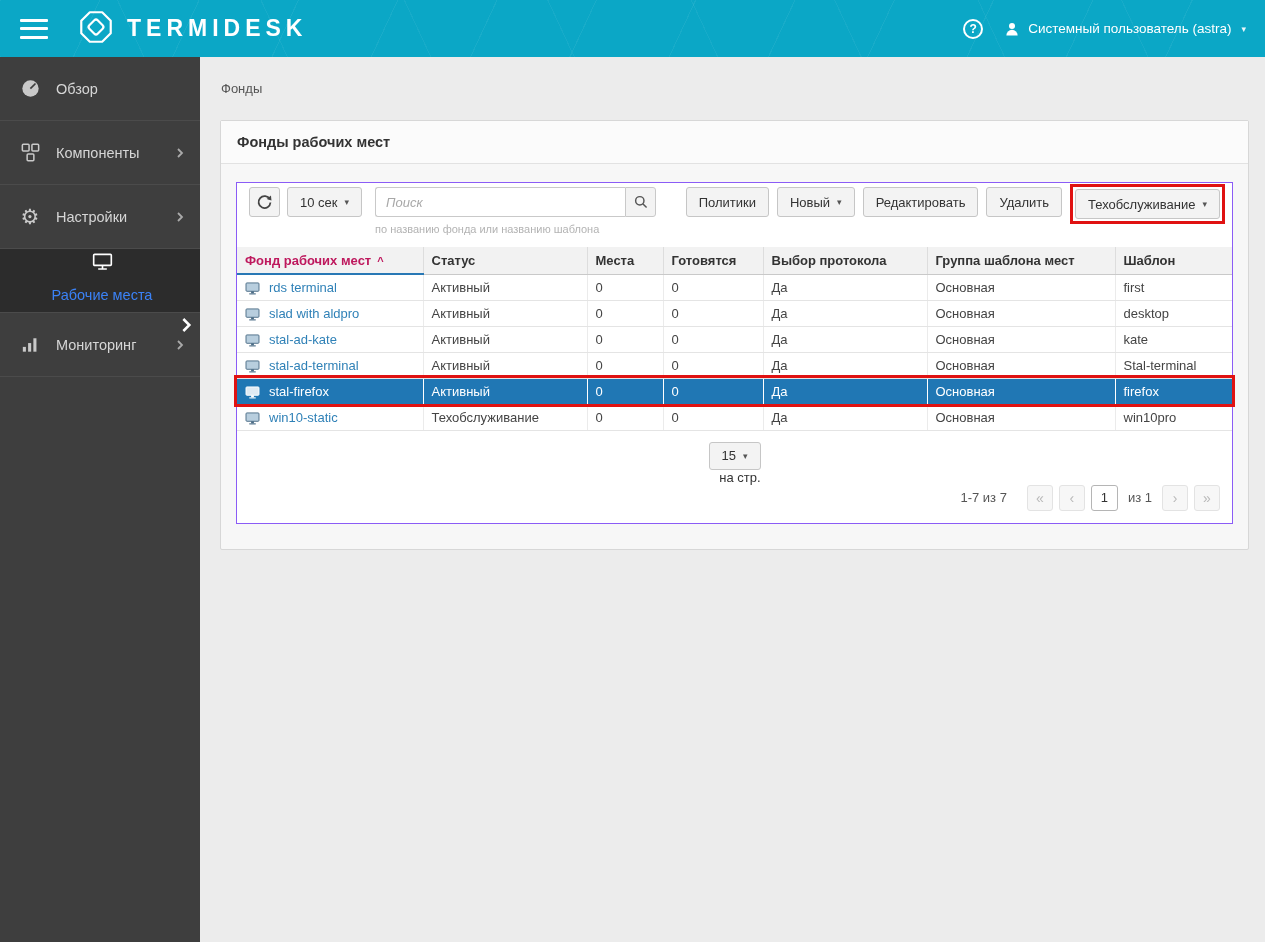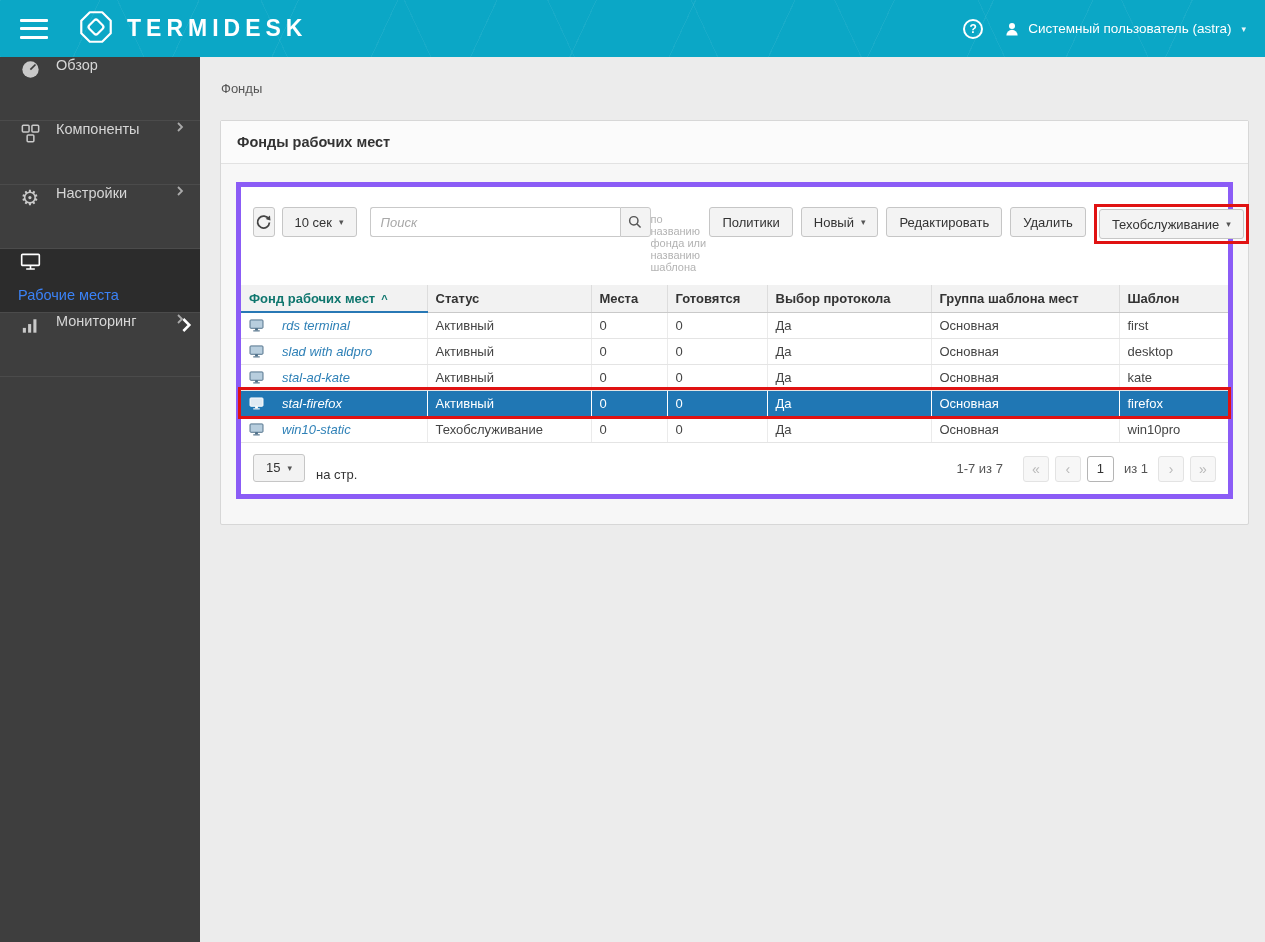--- a/index.html
+++ b/index.html
@@ -37,55 +37,55 @@
     display: inline-flex; align-items: center; justify-content: center;
     font-size: 12px; font-weight: bold; cursor: pointer;
   }
   .user-menu { display: flex; align-items: center; gap: 7px; cursor: pointer; font-size: 13.5px; }
   .user-menu .caret { font-size: 9px; margin-left: 3px; color: #eaf7fb; }
 
   
   .content-wrap { flex: 1; display: flex; min-height: 0; }
   .sidebar { width: 200px; flex: 0 0 200px; background: var(--sidebar-bg, #3e3e3e); }
   .side-item {
-    height: 64px; display: flex; gap: 14px;
+    height: 64px; display: flex; align-items: center; gap: 14px;
     padding: 0 14px 0 18px; color: #d6d6d6; font-size: 14.5px;
     border-bottom: 1px solid #4b4b4b; cursor: pointer;
   }
   .side-item .s-icon { width: 24px; height: 24px; flex: 0 0 24px; display: inline-flex; align-items: center; justify-content: center; }
   .side-item .chev { margin-left: auto; display: inline-flex; }
   .side-item.active { background: #2c2c2c; color: #3b82f6; flex-direction: column; }
   .side-item.active .chev { margin-right: -8px; }
   .gear-glyph { font-size: 21px; color: #c9c9c9; line-height: 1; }
 
   .main { flex: 1; min-width: 0; padding: 0 16px 0 20px; overflow: hidden; }
   .breadcrumb { margin: 24px 0 24px 1px; font-size: 13px; color: #555; cursor: pointer; }
 
   
   .panel { background: #f7f7f7; border: 1px solid #d7d7d7; border-radius: 2px; }
   .panel-header {
     padding: 13px 16px; background: #fbfbfb;
     border-bottom: 1px solid #e2e2e2;
     font-weight: bold; font-size: 14.5px; color: #333;
   }
   .panel-body { padding: 18px 15px 25px; }
-  .inner { background: #fff; border: 5px solid #8b5cf6; padding-top: 20px; }
+  .inner { background: #fff; border: 1px solid #8b5cf6; padding-top: 4px; }
 
   
   .toolbar { display: flex; align-items: flex-start; padding: 0 12px; margin-bottom: 12px; }
   .toolbar-left { display: flex; align-items: flex-start; gap: 7px; }
   .btn {
     height: 30px; padding: 0 12px;
     background: #f3f3f3; border: 1px solid #c6c6c6; border-radius: 3px;
     font-family: inherit; font-size: 13px; color: #333;
     display: inline-flex; align-items: center; gap: 7px; cursor: pointer; white-space: nowrap;
   }
   .icon-btn { width: 31px; padding: 0; justify-content: center; }
   .caret { font-size: 9px; color: #555; }
-  .search-group { margin-left: 6px; display: flex; }
+  .search-group { margin-left: 6px; display: flex; flex-direction: column; }
   .search-row { display: flex; }
   .search-input {
     width: 250px; height: 30px; padding: 0 10px;
     border: 1px solid #c9c9c9; border-right: none; border-radius: 3px 0 0 3px;
     font-family: inherit; font-size: 13px; color: #333; outline: none; background: #fff;
   }
   .search-input::placeholder { color: #a8a8a8; font-style: italic; }
   .search-btn {
     width: 31px; height: 30px; background: #f3f3f3; border: 1px solid #c9c9c9;
     border-radius: 0 3px 3px 0; cursor: pointer;
@@ -98,37 +98,37 @@
 
   
   table { width: 100%; border-collapse: collapse; table-layout: fixed; }
   th {
     height: 27px; padding: 4px 8px; text-align: left;
     background: #f2f2f2; font-size: 13px; font-weight: bold; color: #333;
     border-bottom: 1px solid #c9c9c9; border-right: 1px solid #ddd; cursor: pointer;
     overflow: hidden; white-space: nowrap;
   }
   th:last-child { border-right: none; }
-  th.sorted { color: #0f766e; border-bottom: 2px solid #2878b5; }
+  th.sorted { color: #be185d; border-bottom: 2px solid #2878b5; }
   .sort-caret { font-size: 11px; margin-left: 6px; }
   td {
     height: 26px; padding: 3px 8px; background: #fff;
     font-size: 13px; color: #444;
     border-bottom: 1px solid #e4e4e4; border-right: 1px solid #ebebeb;
     overflow: hidden; white-space: nowrap;
   }
   td:last-child { border-right: none; }
-  .name-cell { display: flex; align-items: center; gap: 18px; font-style: italic; }
+  .name-cell { display: flex; align-items: flex-end; gap: 9px; }
   .name-link { color: var(--link, #2f81b7); cursor: pointer; text-decoration: none; }
   tr.selected td { background: var(--selection, #2077b4); color: #fff; border-right-color: rgba(255,255,255,0.25); border-bottom-color: var(--selection, #2077b4); }
   tr.selected .name-link { color: #fff; }
   tr.selected { outline: 3px solid var(--annotation, #e01212); outline-offset: 0px; }
 
   
-  .table-footer { display: flex; align-items: flex-end; padding: 11px 12px 12px; }
+  .table-footer { display: flex; align-items: center; padding: 11px 12px 12px; flex-direction: column; }
   .per-page-label { margin-left: 11px; color: #333; }
   .footer-right { margin-left: auto; display: flex; align-items: center; gap: 6px; color: #555; }
   .range-label { margin-right: 14px; color: #555; }
   .pg-btn {
     min-width: 26px; height: 26px; padding: 0 4px;
     background: #f7f7f7; border: 1px solid #e3e3e3; border-radius: 3px;
     color: #b9b9b9; font-size: 14px; cursor: pointer;
     display: inline-flex; align-items: center; justify-content: center;
   }
   .page-box {
@@ -381,20 +381,38 @@
                         <a class="name-link">stal-ad-kate</a>
                       </span>
                     </td>
                   <td>Активный</td>
                   <td>0</td>
                   <td>0</td>
                   <td>Да</td>
                   <td>Основная</td>
                   <td>kate</td>
                 </tr>
+                <tr>
+                  <td>
+                      <span class="name-cell">
+                        <svg width="15" height="13" viewBox="0 0 16 14">
+                          <rect x="1" y="1" width="14" height="9" rx="1" fill="#b8cede" stroke="#4a6b85"></rect>
+                          <rect x="6.5" y="10" width="3" height="2.2" fill="#4a6b85"></rect>
+                          <rect x="4.5" y="12.2" width="7" height="1.2" fill="#4a6b85"></rect>
+                        </svg>
+                        <a class="name-link">stal-ad-terminal</a>
+                      </span>
+                    </td>
+                  <td>Активный</td>
+                  <td>0</td>
+                  <td>0</td>
+                  <td>Да</td>
+                  <td>Основная</td>
+                  <td>Stal-terminal</td>
+                </tr>
                 <tr class="selected">
                   <td>
                       <span class="name-cell">
                         <svg width="15" height="13" viewBox="0 0 16 14">
                           <rect x="1" y="1" width="14" height="9" rx="1" fill="#dfeaf3" stroke="#ffffff"></rect>
                           <rect x="6.5" y="10" width="3" height="2.2" fill="#ffffff"></rect>
                           <rect x="4.5" y="12.2" width="7" height="1.2" fill="#ffffff"></rect>
                         </svg>
                         <a class="name-link">stal-firefox</a>
                       </span>

